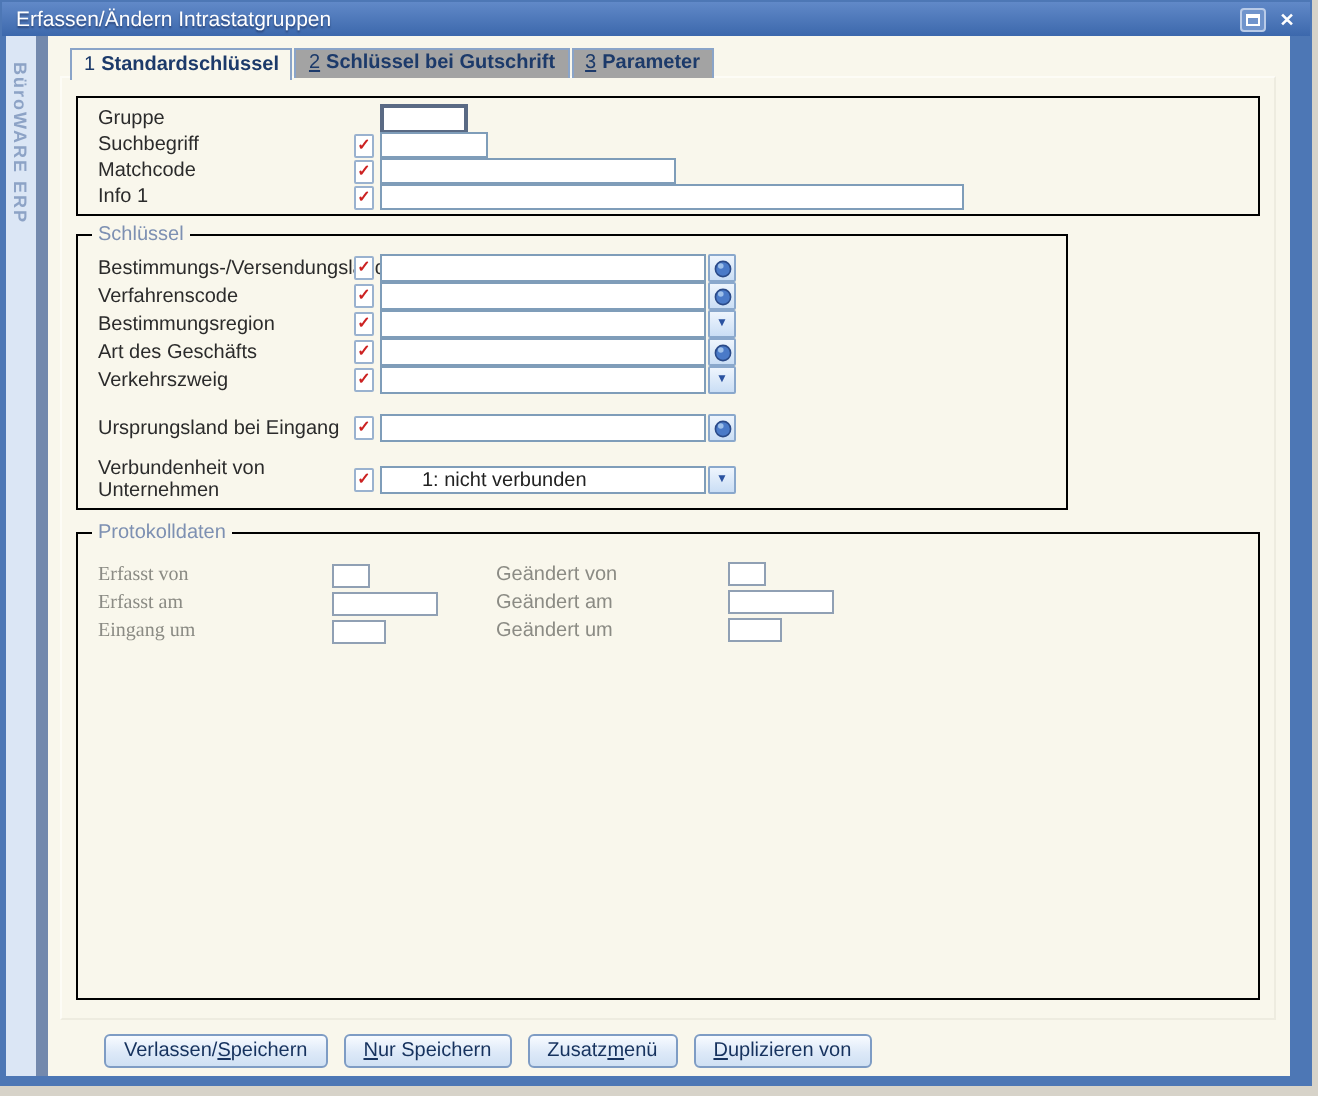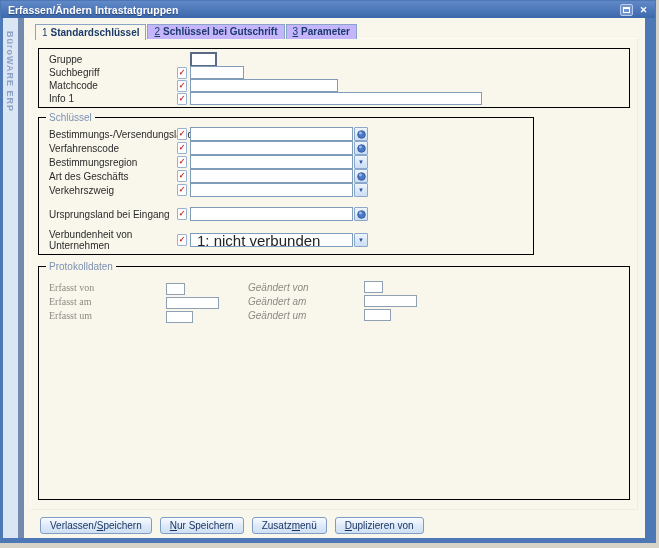--- a/index.html
+++ b/index.html
@@ -1,65 +1,65 @@
 <!DOCTYPE html>
 <html><head>
 <meta charset="utf-8">
 <style>
   * { margin:0; padding:0; box-sizing:border-box; }
   body { font-family:"Liberation Sans", sans-serif; }
   .page { position:relative; width:659px; height:548px; background:#d7d3c9; overflow:hidden; }
   .win { position:absolute; left:0; top:0; width:656px; height:543px; background:#4d77b5; }
   .titlebar { position:absolute; left:1px; top:1px; width:654px; height:17px;
     background:linear-gradient(#6189c8,#3c68ac); display:flex; align-items:center; padding:0 5px 0 7px; }
-  .title { color:#fff; font-size:10.5px; font-weight:bold; text-shadow:0 1px 1px rgba(0,0,30,.4); flex:1; }
+  .title { color:#fff; font-size:10.5px; font-weight:normal; text-shadow:0 1px 1px rgba(0,0,30,.4); flex:1; }
   .tico { width:13px; height:12px; margin-left:4px; display:flex; align-items:center; justify-content:center; cursor:default; }
   .restore { border:1px solid #b9cbe8; background:#7094cc; border-radius:2px; }
   .restore i { display:block; width:7px; height:6px; border:1px solid #fff; border-top-width:2px; }
   .close { color:#fff; font-size:9px; font-weight:bold; }
   .body { position:absolute; left:3px; top:18px; width:642px; height:520px; display:flex; }
   .brand { width:15px; background:#dbe6f5; position:relative; }
   .brandtxt { position:absolute; top:13px; left:2px; writing-mode:vertical-rl; font-size:9px; font-weight:bold;
     color:#8da3c6; letter-spacing:1px; white-space:nowrap; }
   .slate { width:6px; background:#7389ad; }
   .content { width:621px; background:#f9f7ec; position:relative; }
   .tabs { position:absolute; left:11px; top:6px; display:flex; align-items:flex-end; z-index:3; }
-  .tab { font-size:10px; color:#1c3a6a; background:#c4b5fd; border:1px solid #8aa4c8; border-bottom:none;
+  .tab { font-size:10px; color:#1c3a6a; background:#a3a3a3; border:1px solid #8aa4c8; border-bottom:none;
     padding:1px 6px 2px; margin-right:1px; cursor:default; }
   .tab.active { background:#f9f7ec; padding-top:2px; margin-bottom:-1px; }
   .mn { text-decoration:underline; }
   .tlbl { margin-left:3px;font-weight:bold; }
   .tabpage { position:absolute; left:6px; top:20px; width:608px; height:472px; background:#f9f7ec;
     border:1px solid #eeece0; border-top-color:#fdfcf6; border-left-color:#fdfcf6; z-index:1; }
   .gbox { position:absolute; border:1px solid #000000; background:#f9f7ec; }
   .gb1 { left:7px; top:9px; width:592px; height:60px; padding:4px 0 0 10px; }
   .gb2 { left:7px; top:78px; width:496px; height:138px; padding:9px 0 0 10px; }
   .gb3 { left:7px; top:227px; width:592px; height:234px; padding:13px 0 0 10px; }
   .legend { position:absolute; top:-6px; left:7px; background:#f9f7ec; padding:0 3px; font-size:10px; color:#7d90b2; }
   .frow { display:flex; align-items:center; height:13px; }
   .krow { display:flex; align-items:center; height:14px; }
   .gap10 { margin-top:10px; } .gap12 { margin-top:12px; }
   .flbl { width:128px; font-size:10px; color:#2b2b2b; }
   .icoc { width:13px; display:flex; align-items:center; }
   .chk { display:inline-block; width:10px; height:12px; background:#fff; border:1px solid #9ab2cf; border-radius:1px;
     color:#c22; font-size:8px; font-weight:bold; line-height:10px; text-align:center; cursor:default; }
-  input.fin { height:13px; border:1px solid #7f9db9; background:#fff; font-size:15px; padding:0 6px; color:#222; }
+  input.fin { height:13px; border:1px solid #7f9db9; background:#fff; font-size:10px; padding:0 20px; color:#222; }
   .gb2 input.fin { height:14px; }
   input.focus { height:15px; border:2px solid #5a6a84; }
   .w27{width:27px} .w54{width:54px} .w148{width:148px} .w292{width:292px} .w163{width:163px}
   .mini { width:14px; height:14px; margin-left:1px; border:1px solid #8aa8cc; border-radius:1px;
     background:linear-gradient(#eef5fd,#cadef5); display:flex; align-items:center; justify-content:center; padding:0; cursor:default; }
   .arrow { font-size:6px; color:#2a52a0; line-height:6px; }
   .prow { display:flex; align-items:center; height:14px; }
   .plbl { width:117px; font-size:10px; color:#8b8b84;font-family:Liberation Serif, serif; }
   .pinz { width:82px; }
-  .plbl2 { width:116px; font-size:10px; color:#8b8b84;font-style:italic; }
+  .plbl2 { width:116px; font-size:10px; color:#8b8b84; }
   input.pin { height:12px; border:1px solid #90a0b4; background:#fff; font-size:9px; padding:0 1px; }
   .pw19{width:19px} .pw53{width:53px} .pw27{width:27px}
-  .btnrow { position:absolute; left:16px; top:499px; display:flex; gap:8px; }
+  .btnrow { position:absolute; left:28px; top:499px; display:flex; gap:8px; }
   .btn { font-size:10px; color:#16325e; font-family:"Liberation Sans",sans-serif;
     background:linear-gradient(#f8fbff,#dde9f8 55%,#cfe0f3); border:1px solid #7e9cc4; border-radius:3px;
     height:17px; padding:0 9px; cursor:default; }
 </style>
 </head>
 <body>
 
 <div class="page">
   <div class="win">
 
@@ -221,21 +221,21 @@
               <span class="plbl2">Geändert von</span>
               <input class="pin pw19" value="" style="">
             </div>
             <div class="prow">
               <span class="plbl">Erfasst am</span>
               <span class="pinz"><input class="pin pw53" value="" style=""></span>
               <span class="plbl2">Geändert am</span>
               <input class="pin pw53" value="" style="">
             </div>
             <div class="prow">
-              <span class="plbl">Erfasst um</span>
+              <span class="plbl">Eingang um</span>
               <span class="pinz"><input class="pin pw27" value="" style=""></span>
               <span class="plbl2">Geändert um</span>
               <input class="pin pw27" value="" style="">
             </div>
           </div>
 
         </div>
 
         <div class="btnrow">
           <button class="btn">

